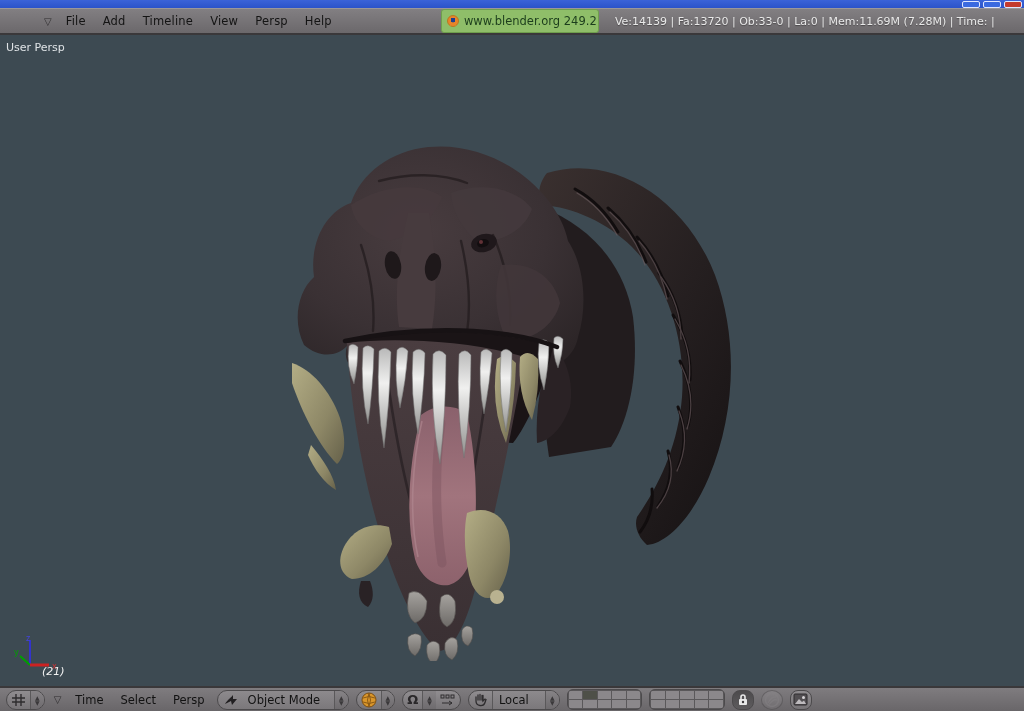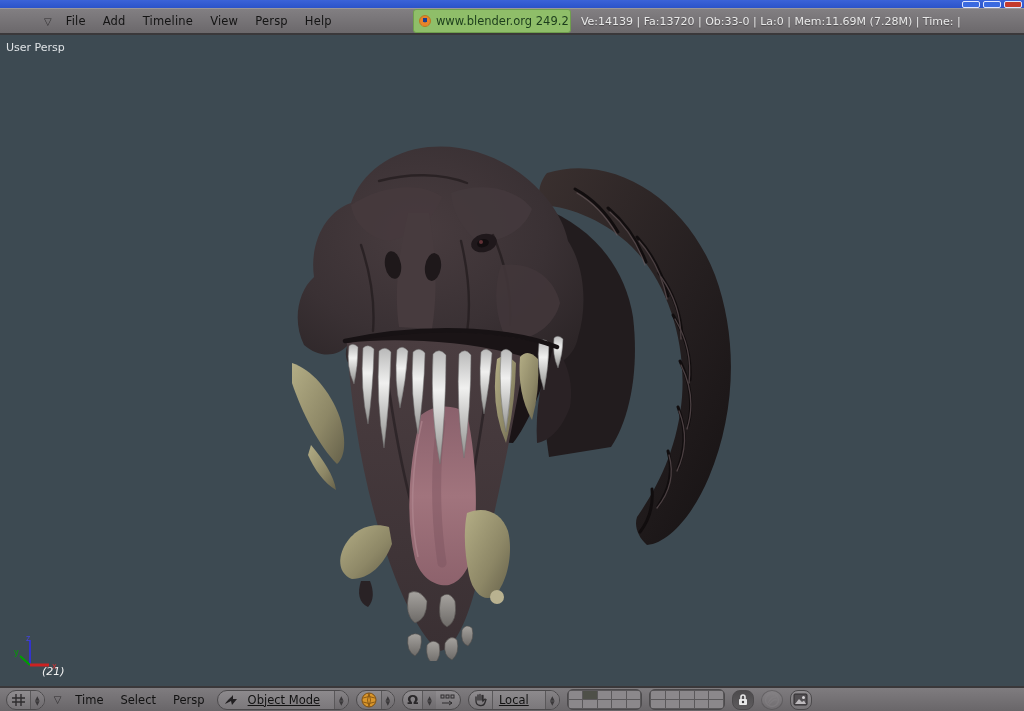--- a/index.html
+++ b/index.html
@@ -14,50 +14,50 @@
   .os-btn { width:18px; height:7px; border:1px solid #dfe6ff; border-radius:2px; background:#3b6ae0; }
   .os-btn.close { background:var(--close-red,#c43a2e); }
 
   
   .bl-header { height:27px; background:linear-gradient(#827f82,#6b686b);
                border-top:1px solid #9a979a; border-bottom:2px solid #3a383a;
                display:flex; align-items:center; font-size:11.5px; color:#141414;
                flex:0 0 auto; position:relative; }
   .tri { color:#2f2d2f; font-size:10px; margin-left:44px; margin-right:14px; cursor:pointer; }
   .menu-item { margin-right:17px; cursor:pointer; letter-spacing:.2px; }
-  .version-badge { display:flex; align-items:center; gap:5px; margin-left:64px;
+  .version-badge { display:flex; align-items:center; gap:5px; margin-left:92px;
                    background:var(--badge-green,#8fbe69); border:1px solid #6f9e4d;
                    border-radius:3px; height:24px; padding:0 6px 0 5px;
                    color:var(--badge-text,#1c3d1c); font-size:11.5px; white-space:nowrap;
                    max-width:158px; overflow:hidden; }
   .bl-logo { width:12px; height:12px; border-radius:50%;
              background:radial-gradient(circle at 50% 42%, #1c3f8f 0 30%, #e8842a 31% 75%, #f4a94f 76%);
              border:1px solid #b87820; flex:0 0 auto; }
-  .header-stats { color:#e9e9e9; font-size:11px; margin-left:10px; white-space:nowrap;
+  .header-stats { color:#e9e9e9; font-size:11px; margin-left:16px; white-space:nowrap;
                   text-shadow:0 1px 1px rgba(0,0,0,.35); }
 
   
   .viewport { flex:1 1 auto; position:relative; background:var(--viewport-bg,#3d4a52); overflow:hidden; }
   .view-label { position:absolute; left:6px; top:6px; color:#dfe3e6; font-size:11px; }
   .frame-label { position:absolute; left:42px; top:630px; color:#f2f2f2; font-size:11px;font-style:italic; }
   .axis-gizmo { position:absolute; left:12px; top:600px; }
   .model-svg { position:absolute; left:291px; top:110px; }
 
   
   .bl-footer { height:25px; background:linear-gradient(#7f7c7f,#696669);
                border-top:2px solid #3a383a; display:flex; align-items:center;
                padding-left:6px; gap:7px; font-size:11.5px; color:#121212; flex:0 0 auto; }
   .pill { display:flex; align-items:center; height:20px; background:linear-gradient(#908d90,#777477);
           border:1px solid #4c4a4c; border-radius:10px; overflow:hidden; }
   .pill .seg { display:flex; align-items:center; height:100%; padding:0 4px; }
   .spinner { display:flex; flex-direction:column; justify-content:center; align-items:center;
              font-size:6px; line-height:5px; color:#3a383a; padding:0 4px; height:100%;
              border-left:1px solid #5a585a; background:linear-gradient(#868386,#6e6b6e); cursor:pointer; }
   .menu-word { cursor:pointer; margin:0 5px; }
-  .dd-text { padding:4px 6px; white-space:nowrap;text-decoration:underline; }
+  .dd-text { padding:4px 6px; white-space:nowrap; }
   .mode-pill { width:132px; }
   .field { background:linear-gradient(#8d8a8d,#7b787b); }
   .layer-grid { display:grid; grid-template-columns:repeat(5,13.5px); grid-template-rows:repeat(2,8px);
                 border:1px solid #4c4a4c; border-radius:6px; overflow:hidden; background:#5a585a; gap:1px; padding:1px; }
   .layer-cell { background:#8b888b; cursor:pointer; }
   .layer-cell.active { background:#4e5048; }
   .icon-btn { display:flex; align-items:center; justify-content:center; height:20px; min-width:22px;
               border:1px solid #4c4a4c; border-radius:8px; background:linear-gradient(#908d90,#777477);
               cursor:pointer; }
   .icon-btn.pressed { background:linear-gradient(#4c4a4c,#5e5c5e); }

